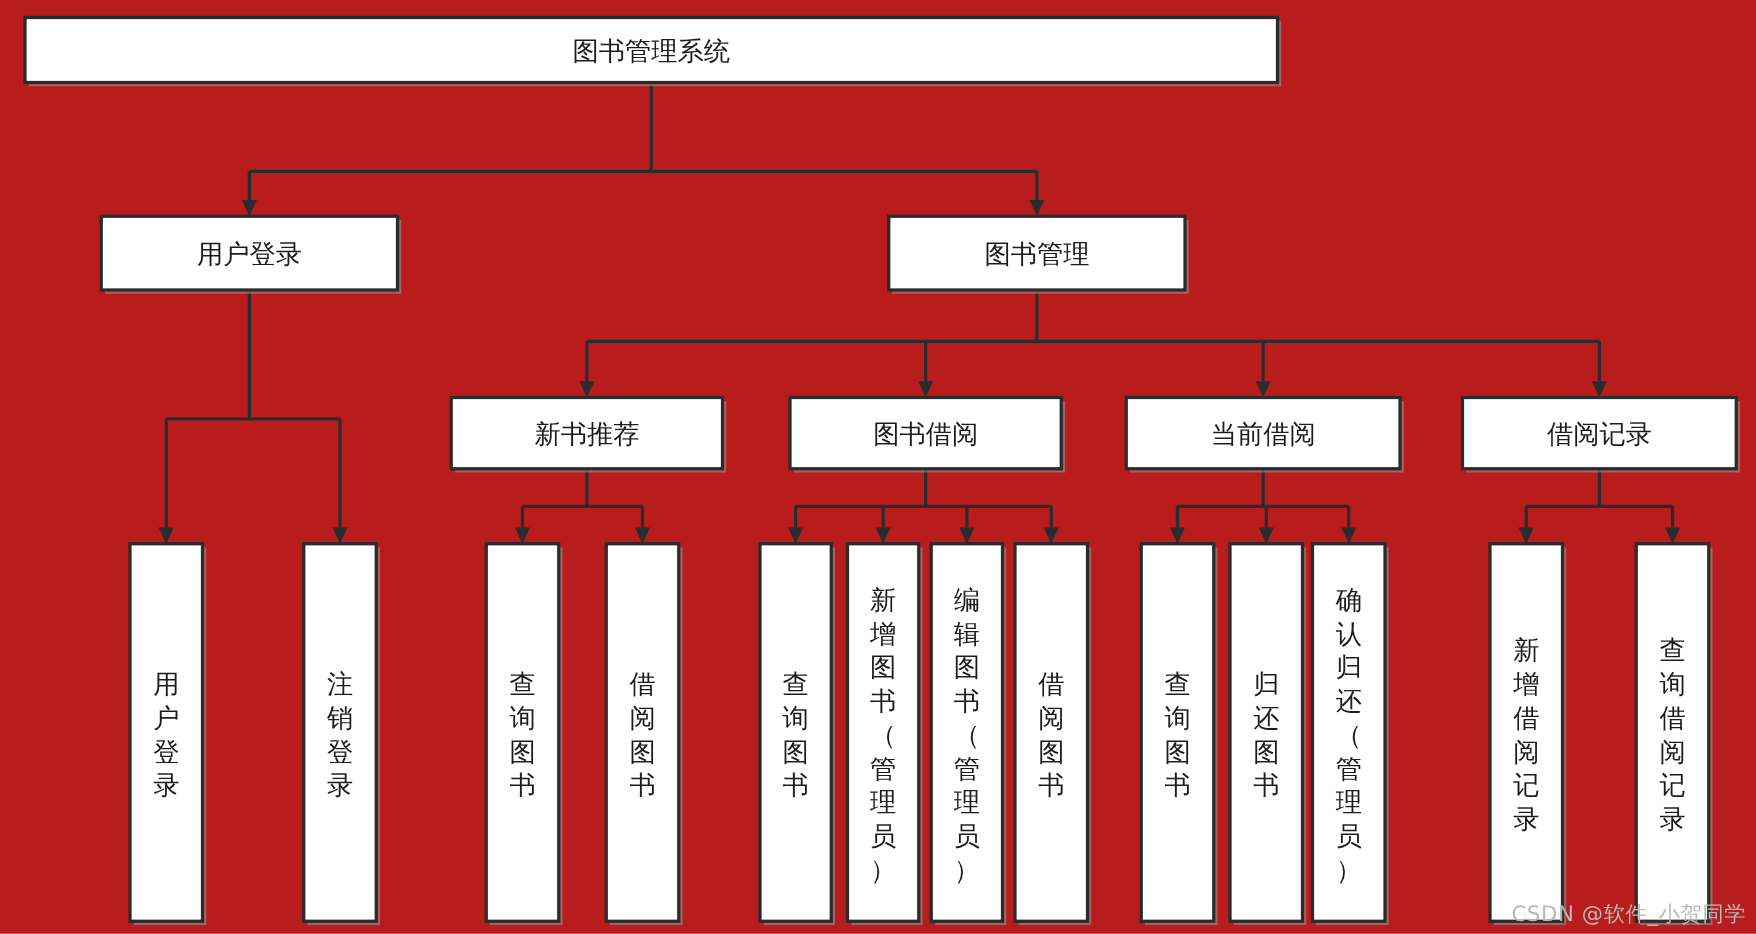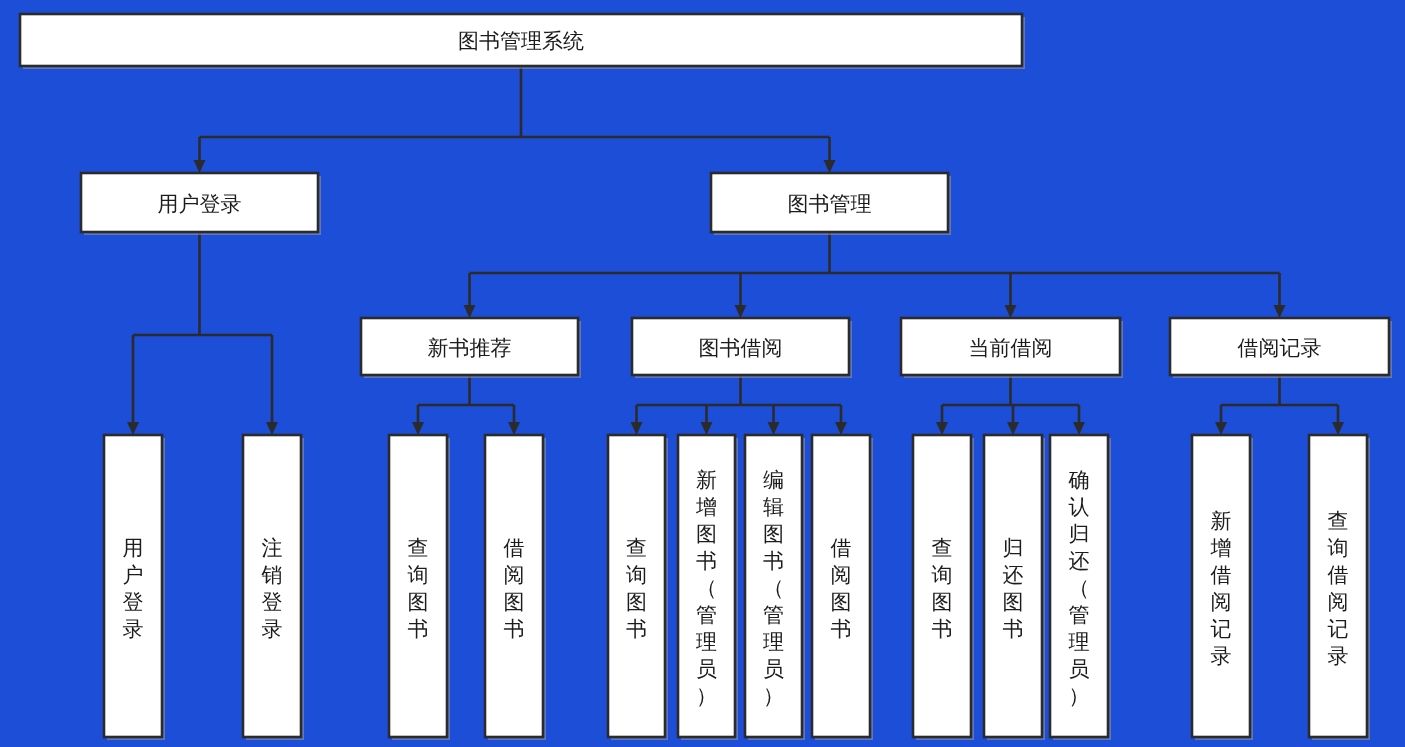--- a/index.html
+++ b/index.html
@@ -10,21 +10,21 @@
   body {
     width: 1405px;
     height: 747px;
     font-family: "DejaVu Sans", "Liberation Sans", sans-serif;
     overflow: hidden;
   }
   #diagram-root {
     position: relative;
     width: 1405px;
     height: 747px;
-    background: #1d4ed8;
+    background: #b91c1c;
   }
   svg.diagram-svg {
     position: absolute;
     top: 0;
     left: 0;
     width: 1405px;
     height: 747px;
   }
   .node-box {
     fill: #ffffff;
@@ -276,13 +276,14 @@
           <text x="1338" y="520.5" class="leaf-label" dominant-baseline="central">查</text>
           <text x="1338" y="547.5" class="leaf-label" dominant-baseline="central">询</text>
           <text x="1338" y="574.5" class="leaf-label" dominant-baseline="central">借</text>
           <text x="1338" y="601.5" class="leaf-label" dominant-baseline="central">阅</text>
           <text x="1338" y="628.5" class="leaf-label" dominant-baseline="central">记</text>
           <text x="1338" y="655.5" class="leaf-label" dominant-baseline="central">录</text>
         </g>
       </g>
   </svg>
 
+  <div class="watermark">CSDN @软件_小贺同学</div>
 </div>
 
 </body></html>

